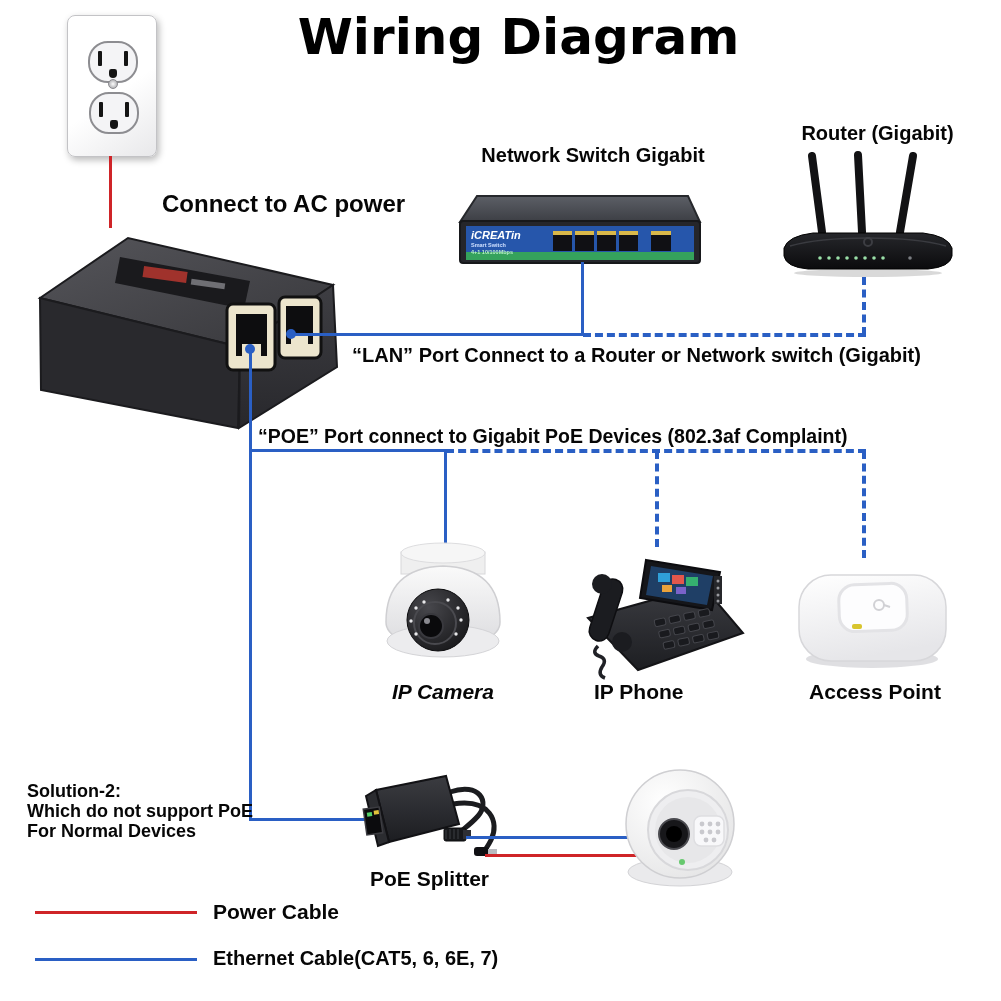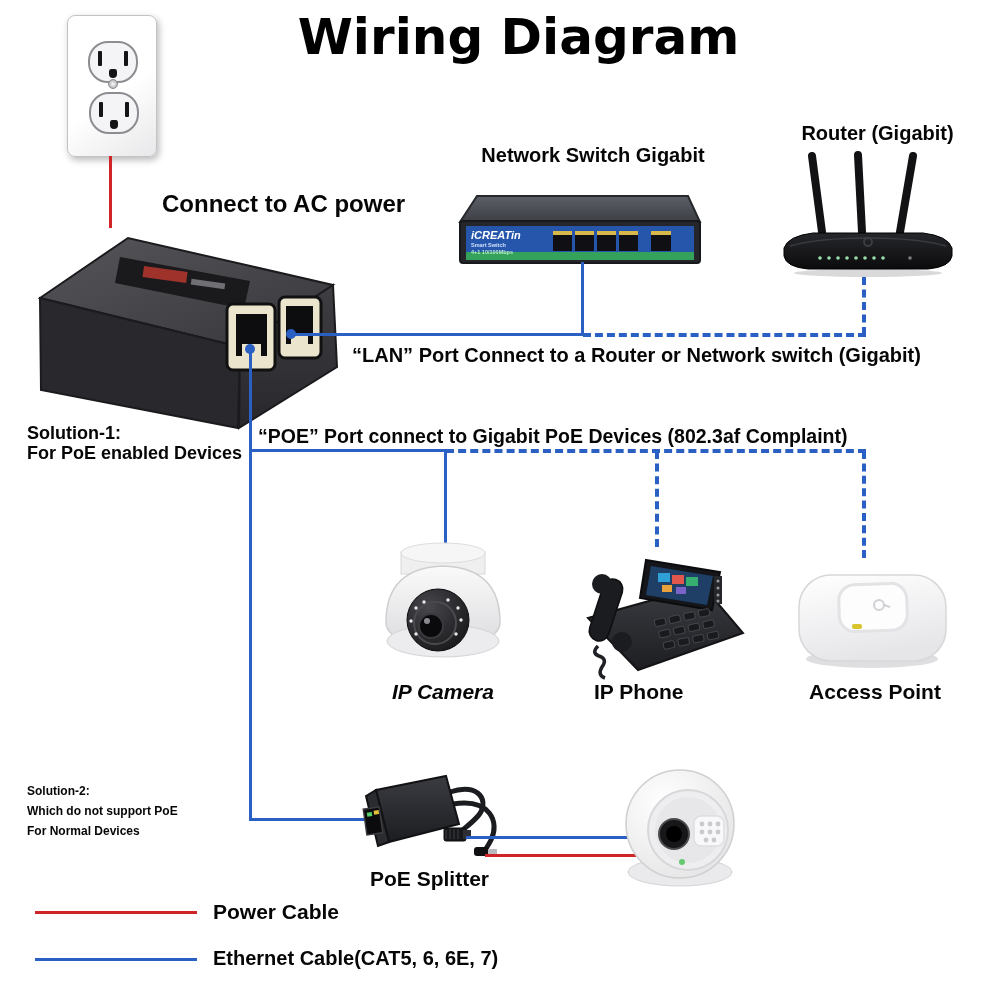--- a/index.html
+++ b/index.html
@@ -23,21 +23,21 @@
   .slot{position:absolute;top:8px;width:4px;height:15px;background:#141414;border-radius:1px;}
   .ground{position:absolute;left:50%;bottom:3px;width:8px;height:9px;margin-left:-4px;
           background:#141414;border-radius:3px 3px 5px 5px;}
   .screw{position:absolute;left:40px;top:63px;width:8px;height:8px;border-radius:50%;
          background:radial-gradient(#fdfdfd,#9a9a9e);border:1px solid #8a8a8e;}
   .title{position:absolute;left:0;right:0;top:8px;text-align:center;font-weight:700;
          font-family:"DejaVu Sans","Liberation Sans",sans-serif;font-size:50px;
          letter-spacing:0px;color:#000;transform:translateX(18px);}
   svg{position:absolute;overflow:visible;}
   .s1{font-size:18px;line-height:20px;}
-  .s2{font-size:12px;line-height:20px;}
+  .s2{font-size:18px;line-height:20px;}
 </style>
 </head>
 <body>
 
 <div id="canvas">
 
   <div class="title">Wiring Diagram</div>
 
   <div class="outlet">
     <div class="socket" style="left:20px;top:25px;">
@@ -149,24 +149,20 @@
     <ellipse cx="90" cy="125" rx="74" ry="4" fill="rgba(0,0,0,0.15)"></ellipse>
   </svg>
 
   <div class="joint" style="left:286px;top:329px;"></div>
   <div class="h-solid" style="left:291px;top:333px;width:292px;"></div>
   <div class="v-solid" style="left:581px;top:262px;height:73px;"></div>
   <div class="h-dash" style="left:583px;top:333px;width:283px;"></div>
   <div class="v-dash" style="left:862px;top:277px;height:58px;"></div>
   <div class="lbl" style="left:352px;top:344px;font-size:20px;">“LAN” Port Connect to a Router or Network switch (Gigabit)</div>
 
-  <div class="lbl s1" style="left:27px;top:423px;">
-    <div>Solution-1:</div>
-    <div>For PoE enabled Devices</div>
-  </div>
   <div class="lbl" style="left:258px;top:425px;font-size:19.5px;">“POE” Port connect to Gigabit PoE Devices (802.3af Complaint)</div>
 
   <div class="joint" style="left:245px;top:344px;"></div>
   <div class="v-solid" style="left:249px;top:349px;height:472px;"></div>
   <div class="h-solid" style="left:251px;top:449px;width:195px;"></div>
   <div class="h-dash" style="left:446px;top:449px;width:420px;"></div>
   <div class="v-solid" style="left:444px;top:449px;height:104px;"></div>
   <div class="v-dash" style="left:655px;top:451px;height:96px;"></div>
   <div class="v-dash" style="left:862px;top:451px;height:107px;"></div>
 

